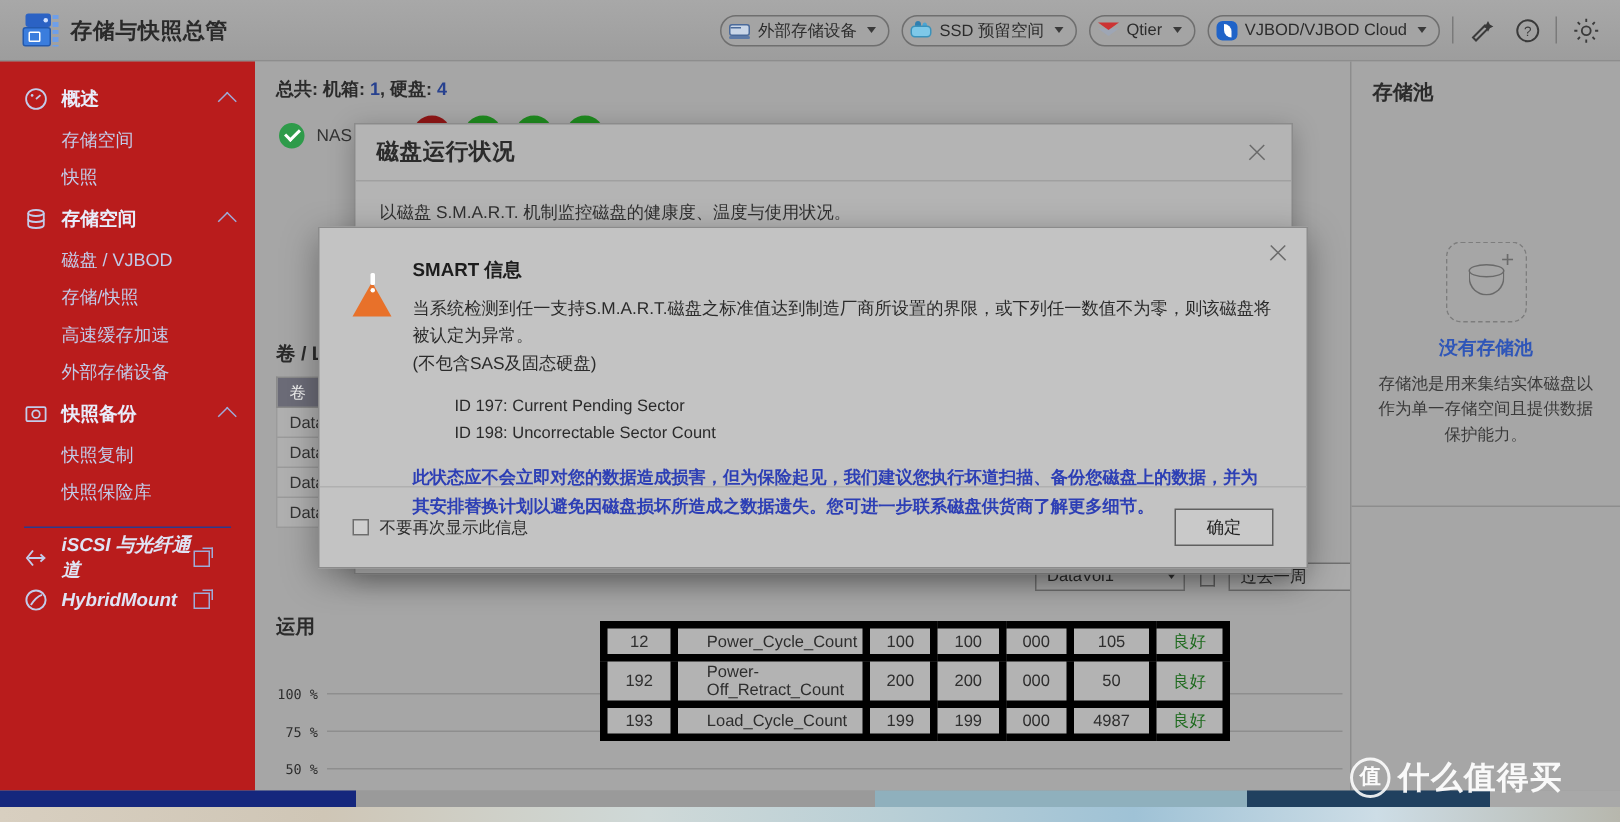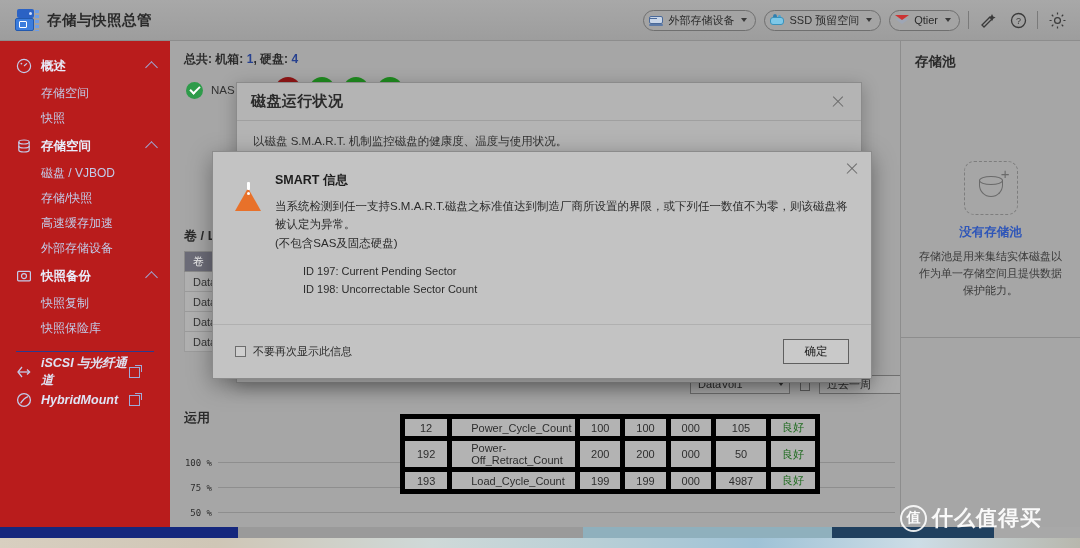--- a/index.html
+++ b/index.html
@@ -353,20 +353,28 @@
 
       <div class="pill">
         <span class="pill-ico ico-qt">
           <span class="m"></span>
             <span class="t"></span>
         </span>
         <span class="cap">Qtier</span>
         <span class="caret"></span>
       </div>
 
+      <div class="pill">
+        <span class="pill-ico ico-vj">
+          <span class="sq"></span>
+            <span class="sw"></span>
+        </span>
+        <span class="cap">VJBOD/VJBOD Cloud</span>
+        <span class="caret"></span>
+      </div>
 
       <div class="tb-sep"></div>
 
       <div class="tb-ico">
         <svg width="17" height="17" viewBox="0 0 17 17">
           <path d="M2 13 L10 5 L12 7 L4 15 Z" fill="none" stroke="#3a3a3a" stroke-width="1.3"></path>
           <path d="M12 2 l1.2 2.4 L15.6 5.6 l-2.4 1.2 L12 9.2 l-1.2-2.4 L8.4 5.6 l2.4-1.2 Z" fill="#3a3a3a"></path>
         </svg>
       </div>
 
@@ -716,20 +724,21 @@
       <div id="smart-text">
         <div id="smart-heading">SMART 信息</div>
         <div id="smart-desc">
           <span>当系统检测到任一支持S.M.A.R.T.磁盘之标准值达到制造厂商所设置的界限，或下列任一数值不为零，则该磁盘将被认定为异常。</span><br>
           <span>(不包含SAS及固态硬盘)</span>
         </div>
         <div id="smart-ids">
           <div>ID 197: Current Pending Sector</div>
           <div>ID 198: Uncorrectable Sector Count</div>
         </div>
+        <div id="smart-advice">此状态应不会立即对您的数据造成损害，但为保险起见，我们建议您执行坏道扫描、备份您磁盘上的数据，并为其安排替换计划以避免因磁盘损坏所造成之数据遗失。您可进一步联系磁盘供货商了解更多细节。</div>
       </div>
     </div>
 
     <div id="smart-footer">
       <label id="dontshow">
         <span class="cbox"></span>
         <span>不要再次显示此信息</span>
       </label>
       <div id="ok-btn">
         <span>确定</span>

